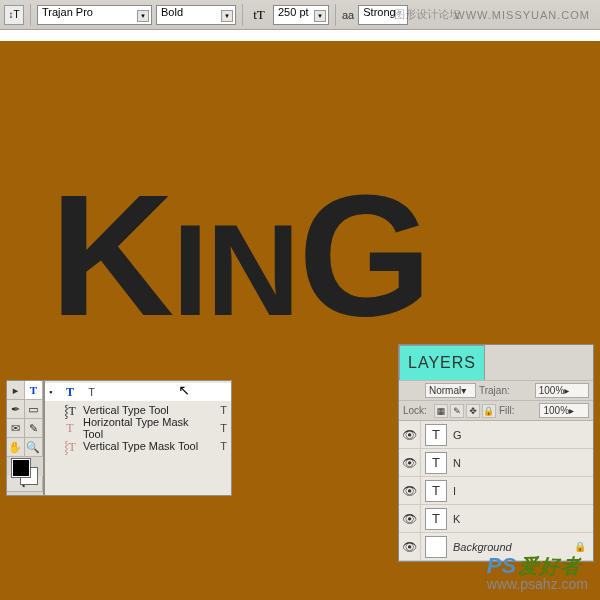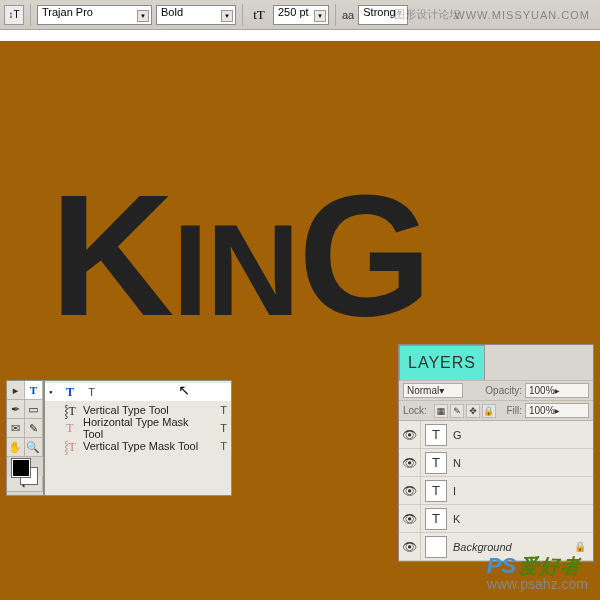--- a/index.html
+++ b/index.html
@@ -39,21 +39,21 @@
 .type-row .lbl { flex: 1; }
 .type-row .sc { width: 12px; text-align: right; color: #444; }
 .type-row.sel { background: #fff; }
 .cursor { position: absolute; font-size: 14px; right: 42px; top: 2px; color: #000; }
 
 
 .layers-panel { position: absolute; right: 6px; top: 344px; width: 196px; background: #d9d6cf; border: 1px solid #888; font-size: 10px; color: #333; }
 .layers-tab { display: flex; }
 .layers-tab .tab { background: #5eead4; border: 1px solid #999; border-bottom: none; padding: 8px 8px; font-size: 16px; letter-spacing: 1px; }
 .opacity-row, .lock-row { display: flex; align-items: center; height: 20px; padding: 0 4px; gap: 3px; border-top: 1px solid #c0bcb3; }
-.mini-dd { height: 15px; border: 1px solid #aaa; background: #f5f4f1; display: flex; align-items: center; padding: 0 3px; font-size: 10px; }
+.mini-dd { height: 15px; border: 1px solid #aaa; background: #f5f4f1; display: flex; align-items: center; padding: 0 3px; font-size: 10px; margin-left: 22px; }
 .mini-dd.blend { width: 60px; }
 .mini-dd.pct { width: 64px; text-align: center; }
 .opacity-row .lab, .lock-row .lab { margin-left: auto; color: #666; }
 .lock-row .lab2 { color: #666; }
 .lock-icons { display: flex; gap: 2px; margin-left: 4px; }
 .lock-icons span { width: 14px; height: 14px; border: 1px solid #bbb; display: flex; align-items: center; justify-content: center; font-size: 9px; background: #e6e3dc; }
 .layer-list { background: #ebe8e2; border-top: 1px solid #b7b3aa; }
 .layer-row { display: flex; align-items: center; height: 28px; border-bottom: 1px solid #cfcbc3; }
 .vis { width: 22px; display: flex; align-items: center; justify-content: center; border-right: 1px solid #cfcbc3; font-size: 12px; height: 100%; }
 .thumb { width: 22px; height: 22px; margin: 0 4px; background: #fff; border: 1px solid #999; display: flex; align-items: center; justify-content: center; font-family: Georgia,serif; font-size: 13px; }
@@ -148,21 +148,21 @@
     </div>
   </div>
 </div>
 
 <div class="layers-panel">
   <div class="layers-tab">
     <div class="tab">LAYERS</div>
   </div>
   <div class="opacity-row">
     <div class="mini-dd blend"><span>Normal</span> ▾</div>
-    <span class="lab">Opacity:</span>
+    <span class="lab">Trajan:</span>
     <div class="mini-dd pct"><span>100%</span> ▸</div>
   </div>
   <div class="lock-row">
     <span class="lab2">Lock:</span>
     <div class="lock-icons">
       <span>▦</span>
       <span>✎</span>
       <span>✥</span>
       <span>🔒</span>
     </div>

